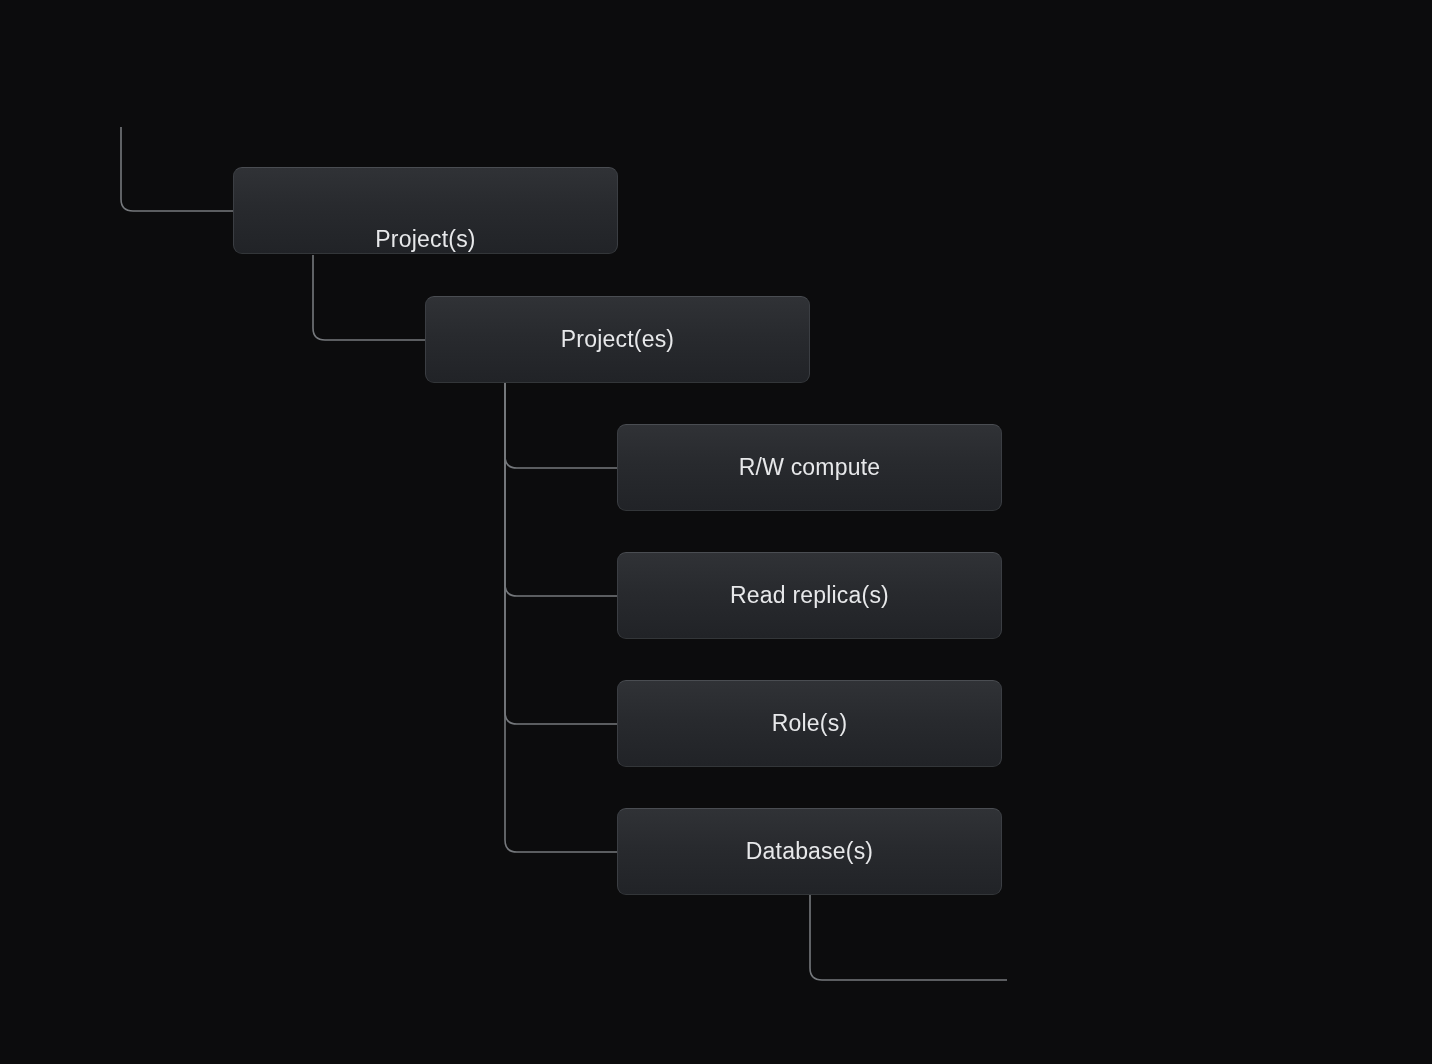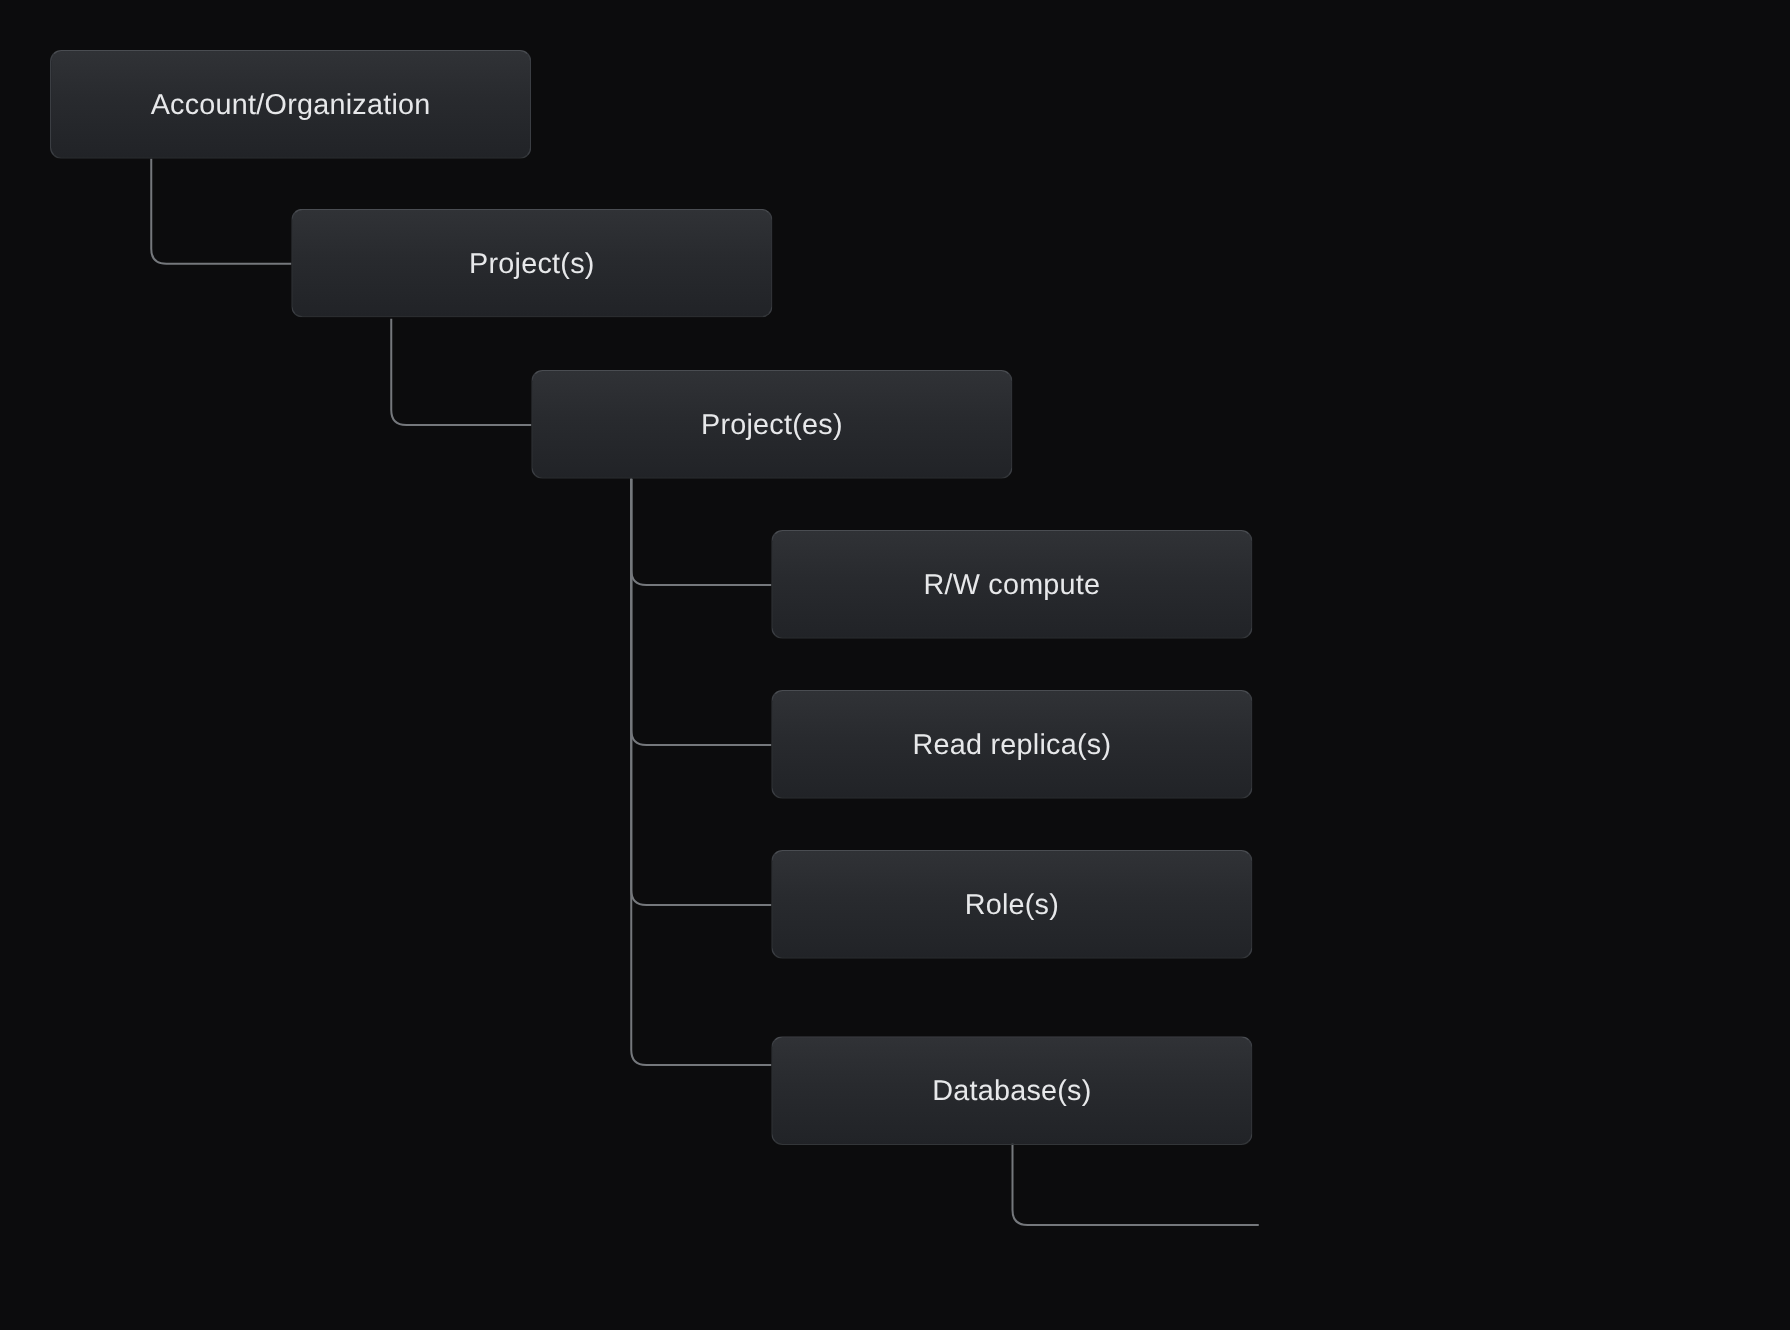--- a/index.html
+++ b/index.html
@@ -39,46 +39,43 @@
     border-bottom-color: #333639;
     display: flex;
     align-items: center;
     justify-content: center;
     color: #e7e8ea;
     font-size: 23px;
     letter-spacing: 0.2px;
     white-space: nowrap;
   }
   .node--account  { left: 40px;   top: 40px;  }
-  .node--project  { left: 233px;  top: 167px; }
+  .node--project  { left: 233px;  top: 167px; align-items: flex-end; }
   .node--branch   { left: 425px;  top: 296px; }
   .node--compute  { left: 617px;  top: 424px; }
   .node--replica  { left: 617px;  top: 552px; justify-content: center; }
   .node--role     { left: 617px;  top: 680px; }
-  .node--database { left: 617px;  top: 808px; margin-top: 21px; }
+  .node--database { left: 617px;  top: 808px; }
   .node--schema   { left: 1007px; top: 936px; }
 </style>
 </head>
 <body>
 
 <div class="canvas">
 
   <svg class="edges" viewBox="0 0 1432 1064" xmlns="http://www.w3.org/2000/svg" aria-hidden="true">
     <path d="M121 127 L121 199 Q121 211 133 211 L233 211"></path>
     <path d="M313 255 L313 328 Q313 340 325 340 L425 340"></path>
     <path d="M505 383 L505 456 Q505 468 517 468 L617 468"></path>
     <path d="M505 383 L505 584 Q505 596 517 596 L617 596"></path>
     <path d="M505 383 L505 712 Q505 724 517 724 L617 724"></path>
     <path d="M505 383 L505 840 Q505 852 517 852 L617 852"></path>
     <path d="M810 895 L810 968 Q810 980 822 980 L1007 980"></path>
   </svg>
 
-  <div class="node node--account">
-    <span>Account/Organization</span>
-  </div>
 
   <div class="node node--project">
     <span>Project(s)</span>
   </div>
 
   <div class="node node--branch">
     <span>Project(es)</span>
   </div>
 
   <div class="node node--compute">

